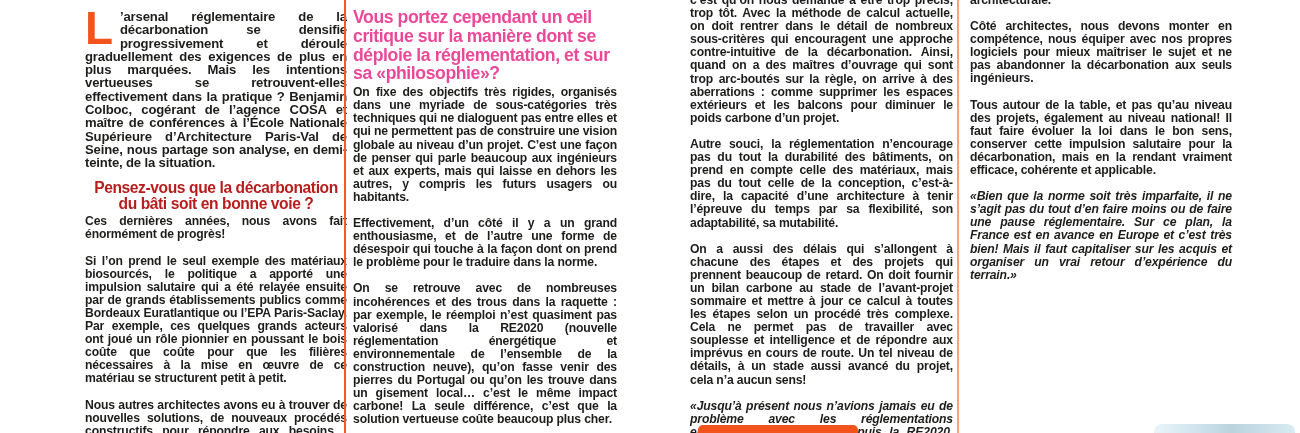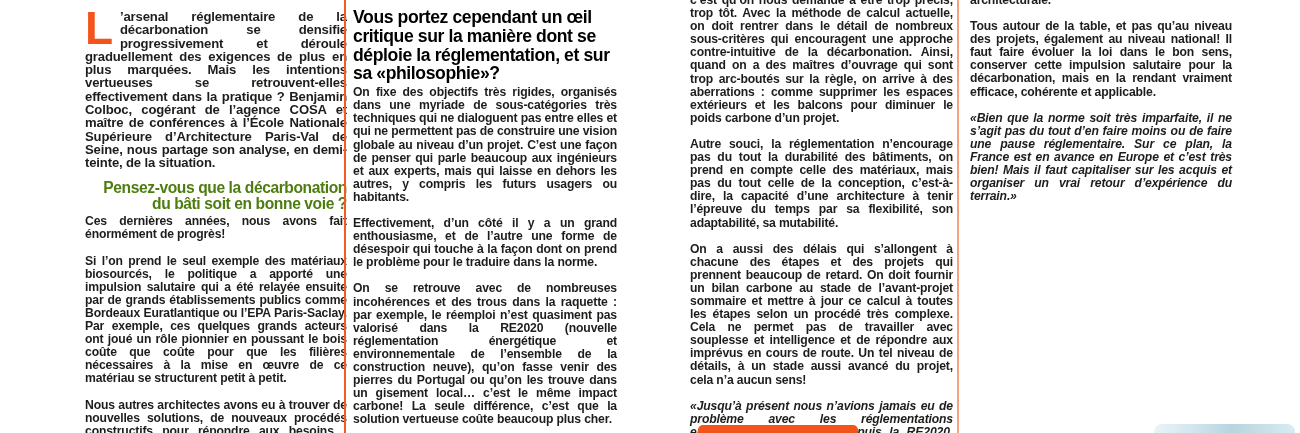--- a/index.html
+++ b/index.html
@@ -31,29 +31,29 @@
   .dropcap {
     float: left;
     font-size: 46px;
     line-height: 37px;
     height: 37px;
     padding-right: 7px;
     color: #f3541c;
     font-weight: 700;
   }
   .h-small {
-    color: #4d7c0f;
+    color: #b91c1c;
     font-size: 15.6px !important;
     line-height: 16.4px !important;
     letter-spacing: -0.4px !important;
-    text-align: right;
+    text-align: center;
     margin: 10px 0 3px 0 !important;
   }
   .h-large {
-    color: #000000;
+    color: #ec4899;
     font-size: 17.6px !important;
     line-height: 18.8px !important;
     letter-spacing: -0.4px !important;
     text-align: left;
     margin: 0 0 3px 0 !important;
   }
   .quote { font-style: italic; }
   .rule {
     position: absolute;
     top: 0;
@@ -113,20 +113,21 @@
     <p>c’est qu’on nous demande à être trop précis, trop tôt. Avec la méthode de calcul actuelle, on doit rentrer dans le détail de nombreux sous-critères qui encouragent une approche contre-intuitive de la décarbonation. Ainsi, quand on a des maîtres d’ouvrage qui sont trop arc-boutés sur la règle, on arrive à des aberrations : comme supprimer les espaces extérieurs et les balcons pour diminuer le poids carbone d’un projet.</p>
     <p>Autre souci, la réglementation n’encourage pas du tout la durabilité des bâtiments, on prend en compte celle des matériaux, mais pas du tout celle de la conception, c’est-à-dire, la capacité d’une architecture à tenir l’épreuve du temps par sa flexibilité, son adaptabilité, sa mutabilité.</p>
     <p>On a aussi des délais qui s’allongent à chacune des étapes et des projets qui prennent beaucoup de retard. On doit fournir un bilan carbone au stade de l’avant-projet sommaire et mettre à jour ce calcul à toutes les étapes selon un procédé très complexe. Cela ne permet pas de travailler avec souplesse et intelligence et de répondre aux imprévus en cours de route. Un tel niveau de détails, à un stade aussi avancé du projet, cela n’a aucun sens!</p>
     <p class="quote">«Jusqu’à présent nous n’avions jamais eu de problème avec les réglementations environnementales. Mais depuis la RE2020, on se perd dans des batailles d’experts et on constate de plus en plus de situations bloquées. C’est frustrant.»</p>
   </div>
 
   <div class="rule rule-right"></div>
 
   <div class="col col4">
     <p>architecturale.</p>
+    <p>Côté architectes, nous devons monter en compétence, nous équiper avec nos propres logiciels pour mieux maîtriser le sujet et ne pas abandonner la décarbonation aux seuls ingénieurs.</p>
     <p>Tous autour de la table, et pas qu’au niveau des projets, également au niveau national! Il faut faire évoluer la loi dans le bon sens, conserver cette impulsion salutaire pour la décarbonation, mais en la rendant vraiment efficace, cohérente et applicable.</p>
     <p class="quote">«Bien que la norme soit très imparfaite, il ne s’agit pas du tout d’en faire moins ou de faire une pause réglementaire. Sur ce plan, la France est en avance en Europe et c’est très bien! Mais il faut capitaliser sur les acquis et organiser un vrai retour d’expérience du terrain.»</p>
   </div>
 
   <div class="callout-top"></div>
 
   <div class="photo"></div>
 
 </div>
 

